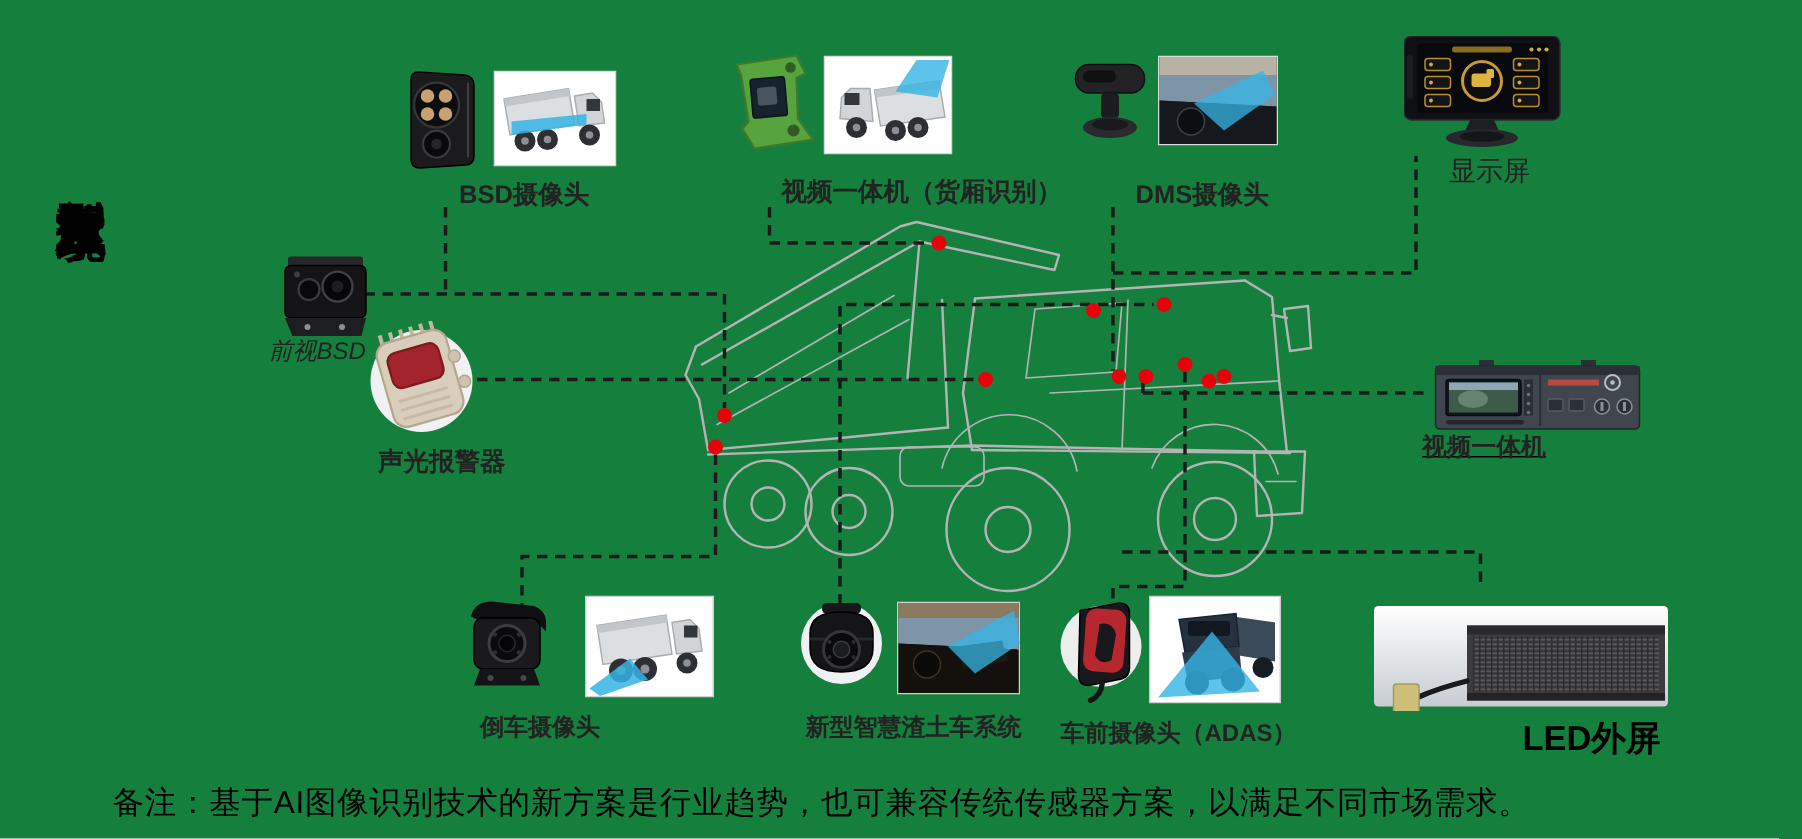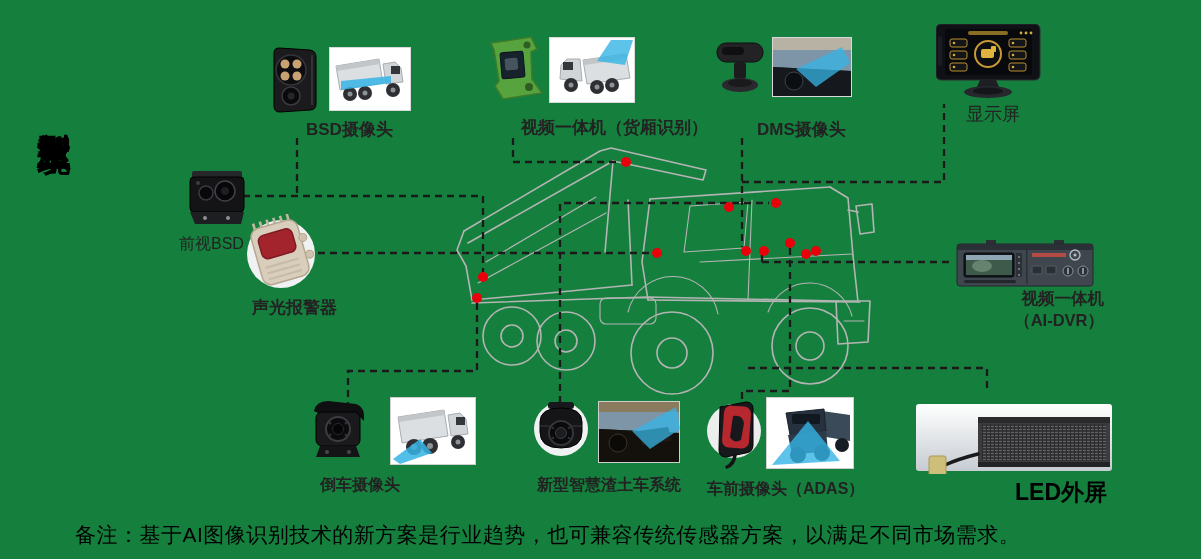--- a/index.html
+++ b/index.html
@@ -19,21 +19,21 @@
   #vertical-title{
     position:absolute;left:38px;top:106px;
     writing-mode:vertical-rl;text-orientation:upright;
     font-size:33px;font-weight:900;color:#000;letter-spacing:1px;line-height:1;
     font-family:"Liberation Sans", sans-serif;
   }
   #note{
     position:absolute;left:75px;top:521px;font-size:21px;font-weight:500;color:#000;
     letter-spacing:0.5px;white-space:nowrap;
   }
-  .dvr-label-wrap{position:absolute;left:948px;top:287px;width:156px;text-align:right;}
+  .dvr-label-wrap{position:absolute;left:948px;top:287px;width:156px;text-align:left;text-decoration:underline;}
   .dvr-label-wrap div{font-size:16.5px;font-weight:600;color:#222;line-height:1.35;}
   svg{display:block;}
 </style>
 </head>
 <body>
 
 <div id="stage">
 
   <svg class="abs" style="left:0;top:0;z-index:1;" width="1201" height="559" viewBox="0 0 1201 559">
 
@@ -231,21 +231,21 @@
       <rect x="4" y="8" width="54" height="35" rx="4" fill="#141417" stroke="#000"></rect>
       <circle cx="20" cy="24" r="7" fill="#09090b" stroke="#3a3b40" stroke-width="1.5"></circle>
       <circle cx="39" cy="22" r="10" fill="#070709" stroke="#414248" stroke-width="1.5"></circle>
       <circle cx="39" cy="22" r="4" fill="#1d1e22"></circle>
       <circle cx="12" cy="14" r="2" fill="#3c3d42"></circle>
       <path d="M4 43 L58 43 L55 55 L9 55 Z" fill="#1d1e22"></path>
       <circle cx="19" cy="49" r="2" fill="#8d8f94"></circle>
         <circle cx="42" cy="49" r="2" fill="#8d8f94"></circle>
     </svg>
   </div>
-  <div class="label lbl-16" style="left:179px;top:234px;font-weight:500;">前视BSD</div>
+  <div class="label lbl-16" style="left:179px;top:224px;font-weight:500;font-style:italic;">前视BSD</div>
 
   <div class="abs" style="left:244px;top:214px;z-index:2;">
     <svg width="74" height="78" viewBox="0 0 74 78">
       <circle cx="37" cy="40" r="34" fill="#f0f1f2"></circle>
       <g transform="rotate(-16 37 38)">
         <g stroke="#c3b7a2" stroke-width="2.6">
           <path d="M18 10 L18 3"></path>
             <path d="M25 10 L25 3"></path>
             <path d="M32 10 L32 3"></path>
           <path d="M39 10 L39 3"></path>
@@ -289,21 +289,20 @@
       <rect x="76" y="26" width="10" height="8" rx="1" fill="#2b3036" stroke="#555c63"></rect>
       <rect x="90" y="26" width="10" height="8" rx="1" fill="#2b3036" stroke="#555c63"></rect>
       <circle cx="112" cy="31" r="5" fill="#2b3036" stroke="#8a9198"></circle>
         <rect x="111" y="28" width="2" height="6" fill="#8a9198"></rect>
       <circle cx="127" cy="31" r="5" fill="#2b3036" stroke="#8a9198"></circle>
         <rect x="126" y="28" width="2" height="6" fill="#8a9198"></rect>
     </svg>
   </div>
   <div class="dvr-label-wrap">
     <div>视频一体机</div>
-    <div>（AI-DVR）</div>
   </div>
 
   <div class="abs" style="left:310px;top:399px;z-index:2;">
     <svg width="58" height="62" viewBox="0 0 58 62">
       <path d="M4 12 Q6 2 18 2 L46 5 Q54 8 54 16 L54 22 L45 13 L10 15 Z" fill="#0f0f11"></path>
       <rect x="6" y="13" width="44" height="34" rx="6" fill="#1a1a1d" stroke="#000"></rect>
       <circle cx="28" cy="30" r="12" fill="#0b0b0d" stroke="#3c3d42" stroke-width="2"></circle>
       <circle cx="28" cy="30" r="5.5" fill="#050508" stroke="#27282c"></circle>
       <circle cx="20" cy="24" r="1.5" fill="#2e2f33"></circle>
         <circle cx="36" cy="24" r="1.5" fill="#2e2f33"></circle>

